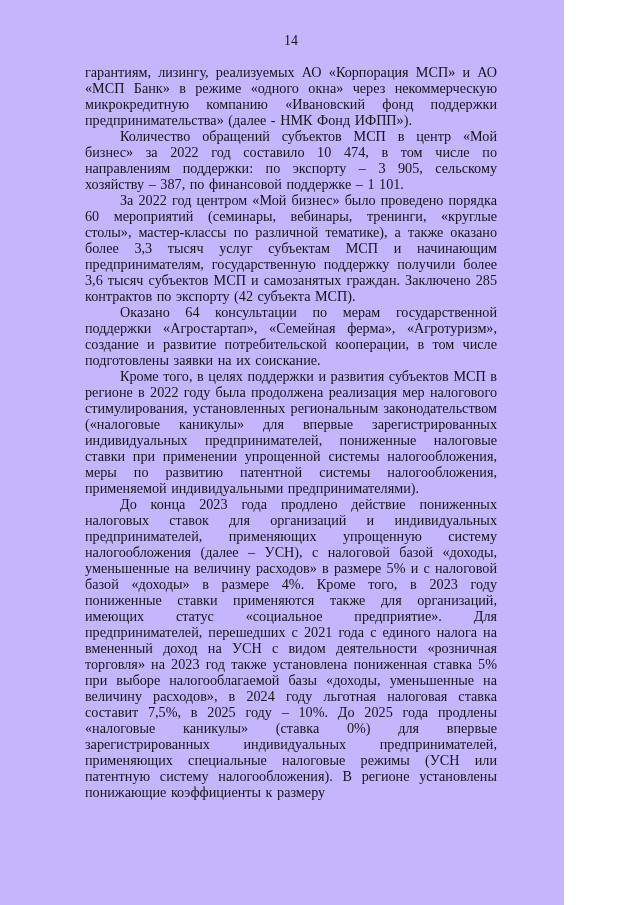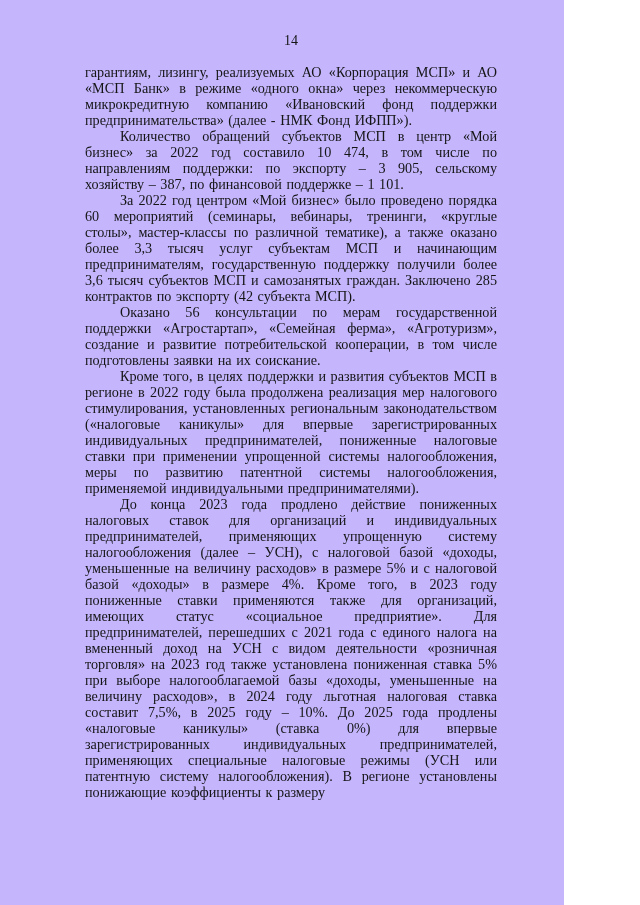--- a/index.html
+++ b/index.html
@@ -39,17 +39,17 @@
 </head>
 <body>
 
 <div class="page">
   <div class="page-number">14</div>
 
   <div class="body-text">
     <p class="continued">гарантиям, лизингу, реализуемых АО «Корпорация МСП» и АО «МСП Банк» в режиме «одного окна» через некоммерческую микрокредитную компанию «Ивановский фонд поддержки предпринимательства» (далее - НМК Фонд ИФПП»).</p>
     <p>Количество обращений субъектов МСП в центр «Мой бизнес» за 2022 год составило 10 474, в том числе по направлениям поддержки: по экспорту – 3 905, сельскому хозяйству – 387, по финансовой поддержке – 1 101.</p>
     <p>За 2022 год центром «Мой бизнес» было проведено порядка 60 мероприятий (семинары, вебинары, тренинги, «круглые столы», мастер-классы по различной тематике), а также оказано более 3,3 тысяч услуг субъектам МСП и начинающим предпринимателям, государственную поддержку получили более 3,6 тысяч субъектов МСП и самозанятых граждан. Заключено 285 контрактов по экспорту (42 субъекта МСП).</p>
-    <p>Оказано 56 консультации по мерам государственной поддержки «Агростартап», «Семейная ферма», «Агротуризм», создание и развитие потребительской кооперации, в том числе подготовлены заявки на их соискание.</p>
+    <p>Оказано 64 консультации по мерам государственной поддержки «Агростартап», «Семейная ферма», «Агротуризм», создание и развитие потребительской кооперации, в том числе подготовлены заявки на их соискание.</p>
     <p>Кроме того, в целях поддержки и развития субъектов МСП в регионе в 2022 году была продолжена реализация мер налогового стимулирования, установленных региональным законодательством («налоговые каникулы» для впервые зарегистрированных индивидуальных предпринимателей, пониженные налоговые ставки при применении упрощенной системы налогообложения, меры по развитию патентной системы налогообложения, применяемой индивидуальными предпринимателями).</p>
     <p>До конца 2023 года продлено действие пониженных налоговых ставок для организаций и индивидуальных предпринимателей, применяющих упрощенную систему налогообложения (далее – УСН), с налоговой базой «доходы, уменьшенные на величину расходов» в размере 5% и с налоговой базой «доходы» в размере 4%. Кроме того, в 2023 году пониженные ставки применяются также для организаций, имеющих статус «социальное предприятие». Для предпринимателей, перешедших с 2021 года с единого налога на вмененный доход на УСН с видом деятельности «розничная торговля» на 2023 год также установлена пониженная ставка 5% при выборе налогооблагаемой базы «доходы, уменьшенные на величину расходов», в 2024 году льготная налоговая ставка составит 7,5%, в 2025 году – 10%. До 2025 года продлены «налоговые каникулы» (ставка 0%) для впервые зарегистрированных индивидуальных предпринимателей, применяющих специальные налоговые режимы (УСН или патентную систему налогообложения). В регионе установлены понижающие коэффициенты к размеру</p>
   </div>
 </div>
 
 </body></html>

